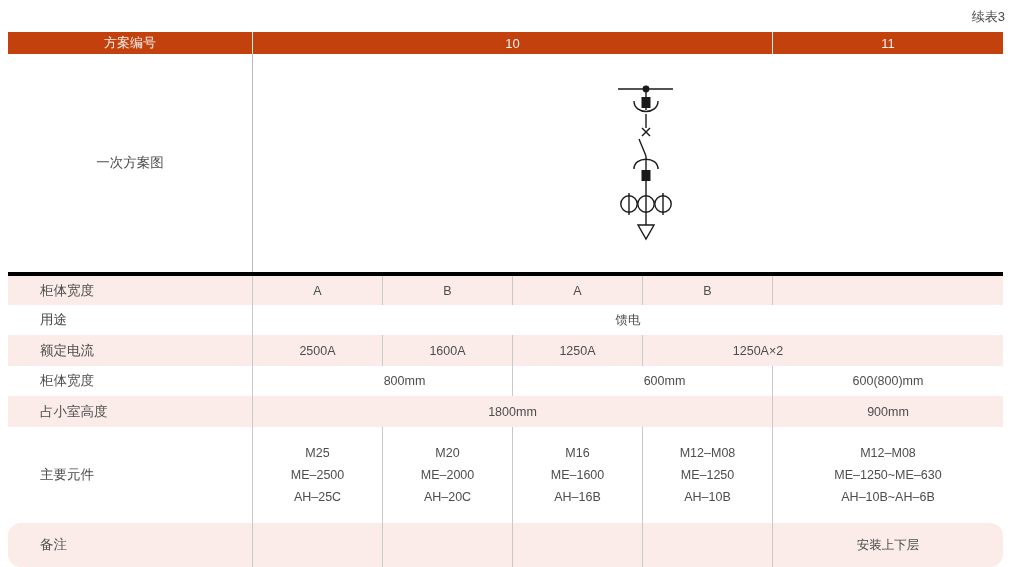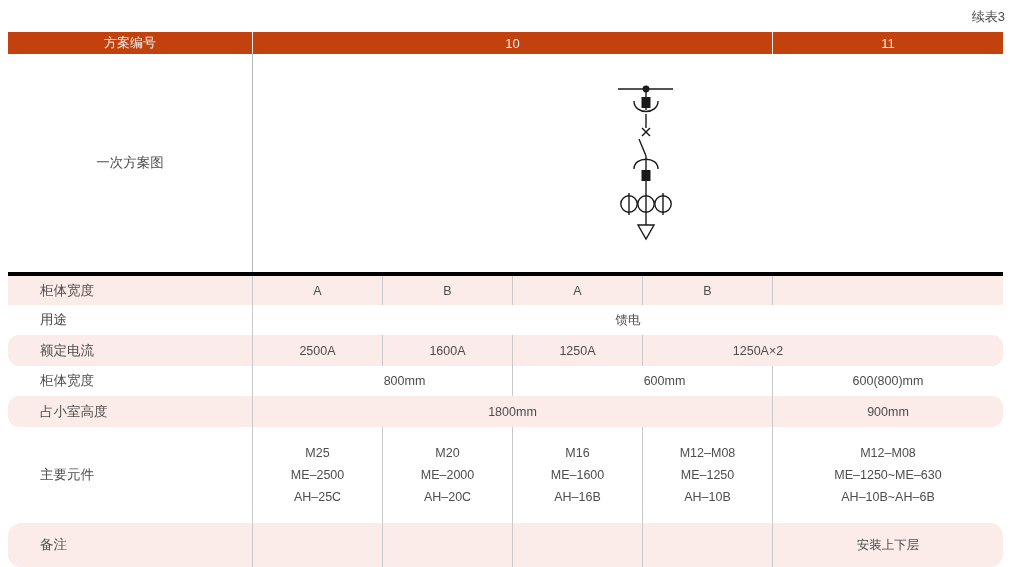--- a/index.html
+++ b/index.html
@@ -17,21 +17,21 @@
   
   .hdr { height:22px; background:#c2410c; }
   .hdr .cell { color:#f2f2f2; font-size:13px; justify-content:center; padding-left:0; }
   .hdr .cell + .cell { border-left:1px solid #e9e9e9; }
   
   .diagram-row { height:222px; border-bottom:4px solid #000000; }
   .diagram-content { position:relative; border-left:1px solid #b9b9b9; }
   .diagram-svg { position:absolute; left:353px; top:30px; }
   
   .pink { background:#fbece9; }
-  .r29{height:29px;} .r30{height:30px;} .r31{height:31px;border-radius:11px;} .r96{height:96px;} .r28{height:44px;border-radius:13px;}
+  .r29{height:29px;} .r30{height:30px;} .r31{height:31px;} .r96{height:96px;} .r28{height:44px;border-radius:13px;}
   .body-row .cell + .cell { border-left:1px solid #c9c9c9; }
   .tbl-bottom { height:0; border-bottom:2px solid #c9c9c9; }
   .comp-cell { flex-direction:column; line-height:22px; }
 </style>
 </head>
 <body>
 
 <div class="cont-label">续表3</div>
 
 <div class="tbl">

